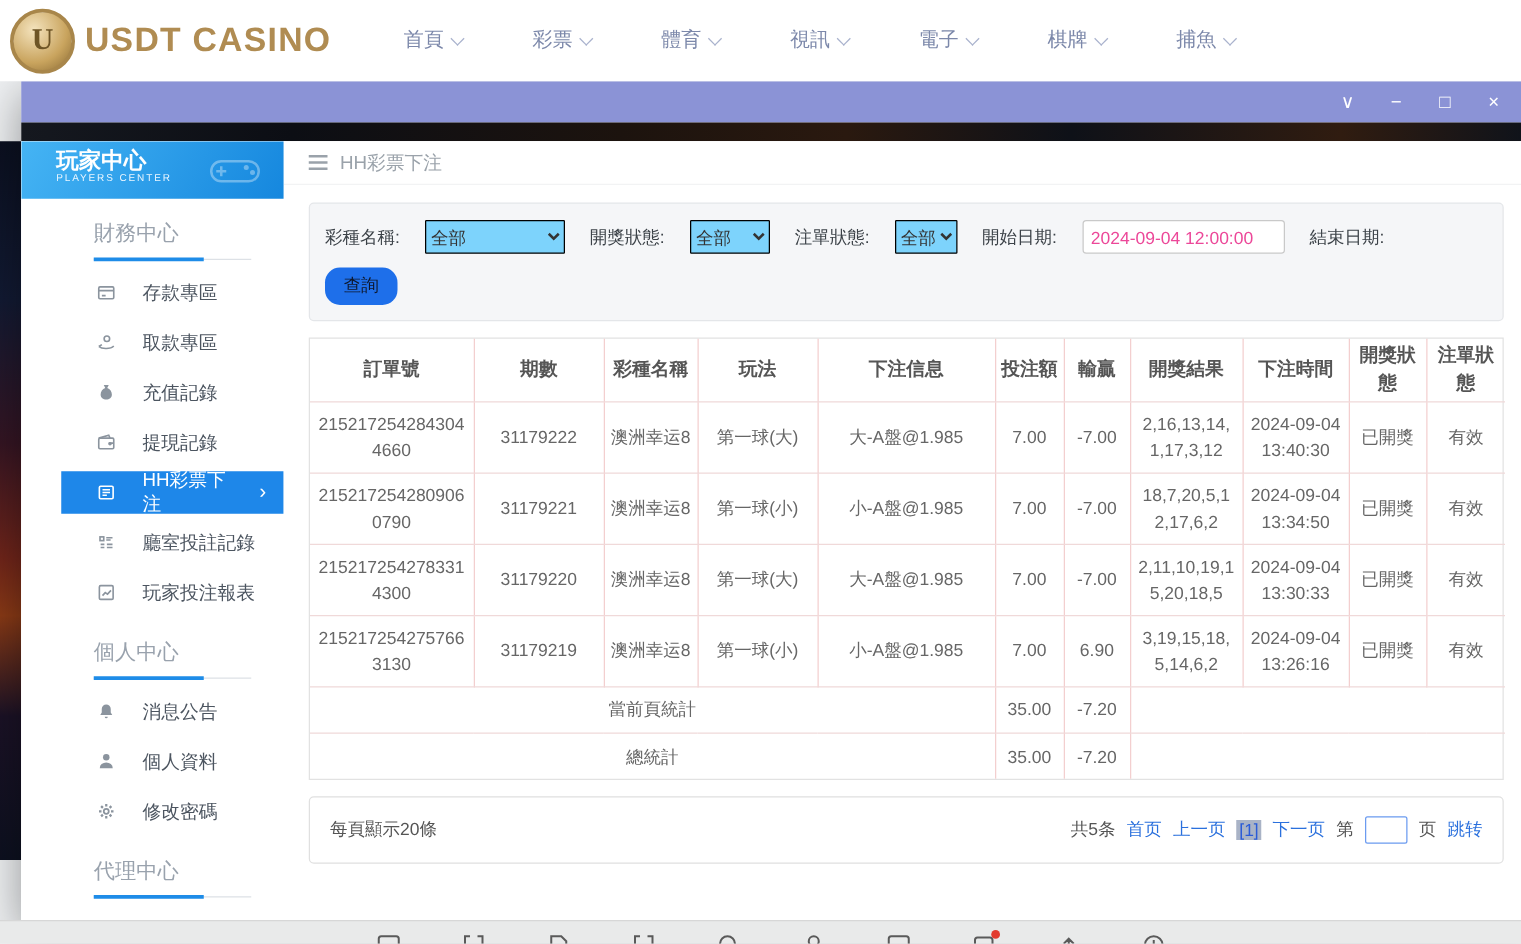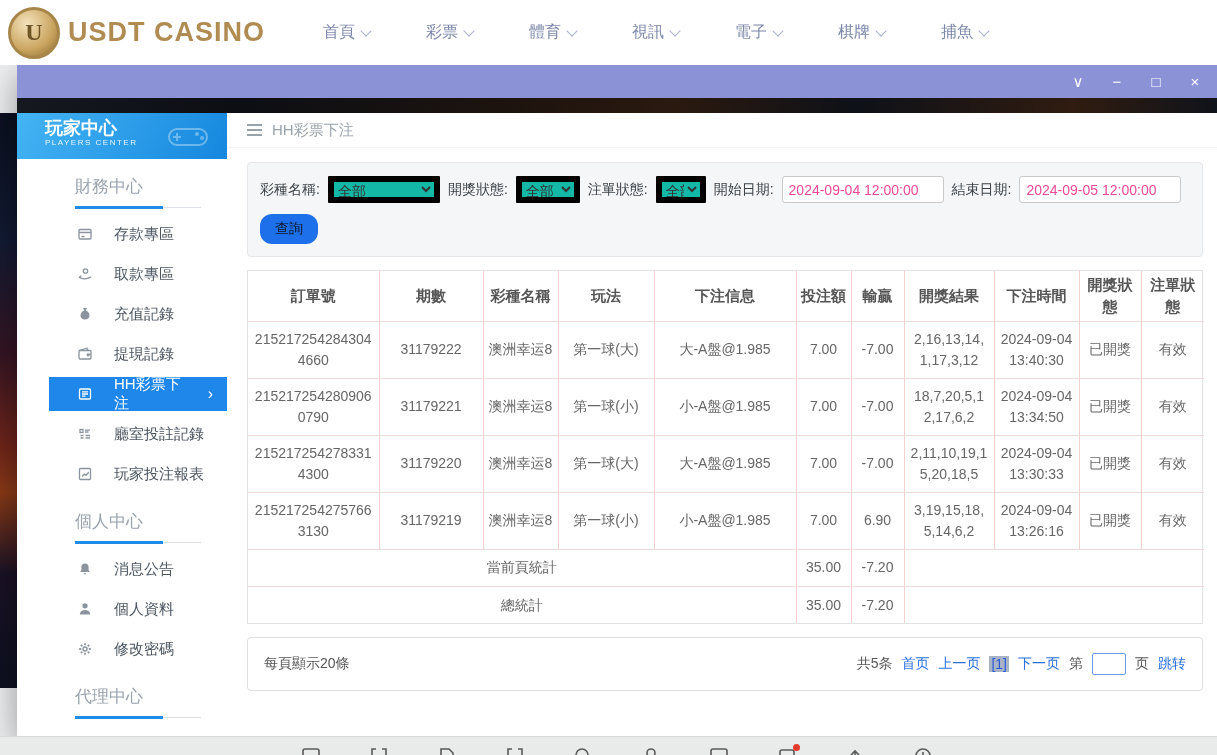--- a/index.html
+++ b/index.html
@@ -45,23 +45,23 @@
   .side-item .arrow{margin-left:auto;color:#fff;font-size:16px;}
   
   .main{flex:1;display:flex;flex-direction:column;overflow:hidden;background:#fff;}
   .crumbbar{height:34px;display:flex;align-items:center;gap:10px;padding-left:20px;border-bottom:1px solid #f2f3f4;flex:none;}
   .burger{display:flex;flex-direction:column;gap:3px;cursor:pointer;}
   .burger i{display:block;width:15px;height:2px;background:#9aa2aa;}
   .crumb{color:#9aa2aa;font-size:15px;}
   .pane{padding:14px 14px 0 20px;}
   
   .filterbox{background:#f5f6f8;border:1px solid #e4e6e9;border-radius:4px;padding:13px 12px 12px;}
-  .frow{display:flex;align-items:center;gap:8px;flex-wrap:nowrap;font-size:14px;color:#3c4248;}
+  .frow{display:flex;align-items:center;gap:20px;flex-wrap:nowrap;font-size:14px;color:#3c4248;}
   .frow label{white-space:nowrap;}
-  .frow select{height:27px;border:6px solid #000000;border-radius:1px;background:#14b8a6;font-size:14px;color:#333;
+  .frow select{height:27px;border:1px solid #000000;border-radius:1px;background:#7dd3fc;font-size:14px;color:#333;
       font-family:"Liberation Sans","DejaVu Sans",sans-serif;}
   .sel-lottery{width:112px;} .sel-draw{width:64px;} .sel-order{width:50px;}
   .frow input[type=text]{height:23px;width:148px;border:1px solid #c9c9c9;border-radius:3px;font-size:14px;color:#ec4899;padding:1px 6px;
       font-family:"Liberation Sans","DejaVu Sans",sans-serif;}
   .btn-query{margin-top:11px;background:#1e6fea;color:#0f172a;border:none;border-radius:12px;font-size:14px;padding:6px 15px;cursor:pointer;
       font-family:Liberation Sans, sans-serif;}
   
   .tblwrap{margin-top:13px;border:1px solid #e2e2e2;}
   table{border-collapse:collapse;table-layout:fixed;width:956px;}
   th,td{border-right:1px solid #f3cfcf;border-bottom:1px solid #f0d9d9;text-align:center;vertical-align:middle;
@@ -278,21 +278,20 @@
           <div class="frow">
             <label>彩種名稱:</label>
             <select class="sel-lottery" id="sel-lottery"><option>全部</option></select>
             <label>開獎狀態:</label>
             <select class="sel-draw" id="sel-draw"><option>全部</option></select>
             <label>注單狀態:</label>
             <select class="sel-order" id="sel-order"><option>全部</option></select>
             <label>開始日期:</label>
             <input type="text" value="2024-09-04 12:00:00" style="">
             <label>結束日期:</label>
-            <input type="text" value="2024-09-05 12:00:00" style="">
           </div>
           <button class="btn-query">查詢</button>
         </div>
 
         <div class="tblwrap">
           <table>
             <colgroup id="tbl-cols">
                 <col style="width: 131px;">
                 <col style="width: 104px;">
                 <col style="width: 75px;">

